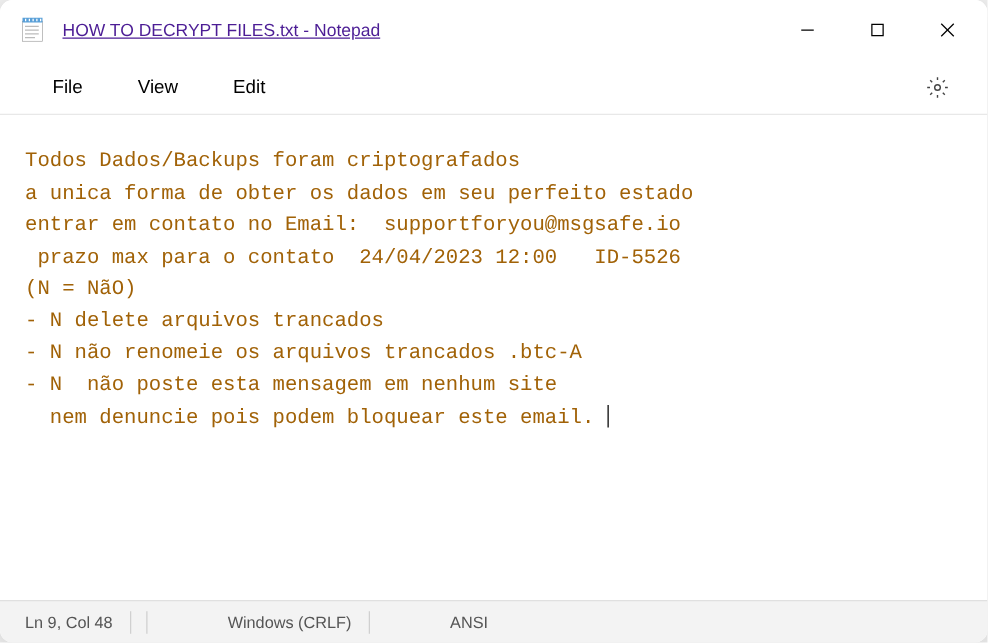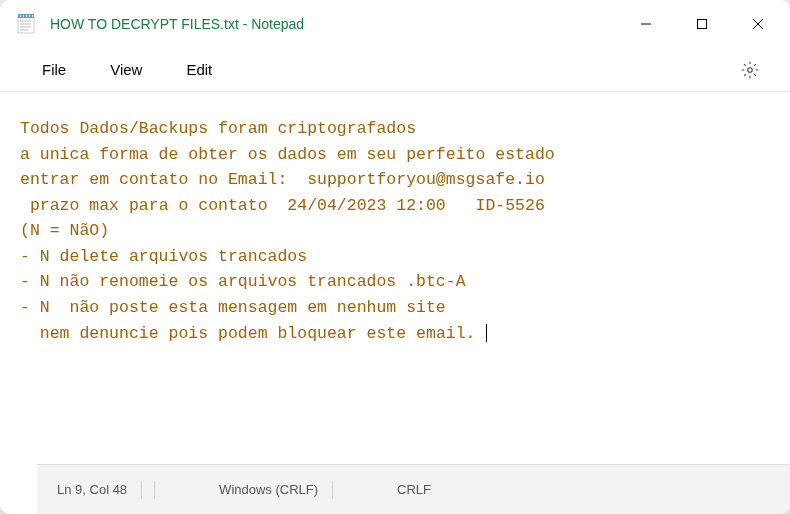--- a/index.html
+++ b/index.html
@@ -37,21 +37,22 @@
       width: 20px;
       height: 20px;
       margin-right: 14px;
       display: flex;
       align-items: center;
       justify-content: center;
     }
     .titlebar-title {
       flex: 1;
       font-size: 14px;
-      color: #15803d;
+      color: #4c1d95;
+      text-decoration: underline;
     }
     .win-controls {
       display: flex;
       height: 100%;
     }
     .win-btn {
       width: 56px;
       height: 48px;
       display: flex;
       align-items: center;
@@ -87,29 +88,28 @@
       padding: 24px 20px;
       font-family: 'Consolas', 'Courier New', monospace;
       font-size: 16.5px;
       line-height: 1.55;
       color: #a16207;
       white-space: pre-wrap;
       overflow: auto;
       position: relative;
     }
     .statusbar {
-      height: 50px;
+      height: 34px;
       display: flex;
       align-items: center;
       padding: 16px 12px;
       background: #f3f3f3;
       border-top: 1px solid #e0e0e0;
       font-size: 13px;
       color: #555;
-      margin-left: 37px;
     }
     .status-section {
       padding: 0 8px;
       height: 100%;
       display: flex;
       align-items: center;
     }
     .status-divider {
       width: 1px;
       height: 18px;
@@ -193,16 +193,16 @@
 <span>  nem denuncie pois podem bloquear este email. </span><span class="cursor-caret"></span></div>
 
   <div class="statusbar">
     <div class="status-section">Ln 9, Col 48</div>
     <div class="status-divider"></div>
     <div class="status-divider"></div>
     <div class="status-spacer"></div>
     <div class="status-section">Windows (CRLF)</div>
     <div class="status-divider"></div>
     <div class="status-spacer"></div>
-    <div class="status-section">CRLF</div>
+    <div class="status-section">ANSI</div>
   </div>
 
 </div>
 
 </body></html>

